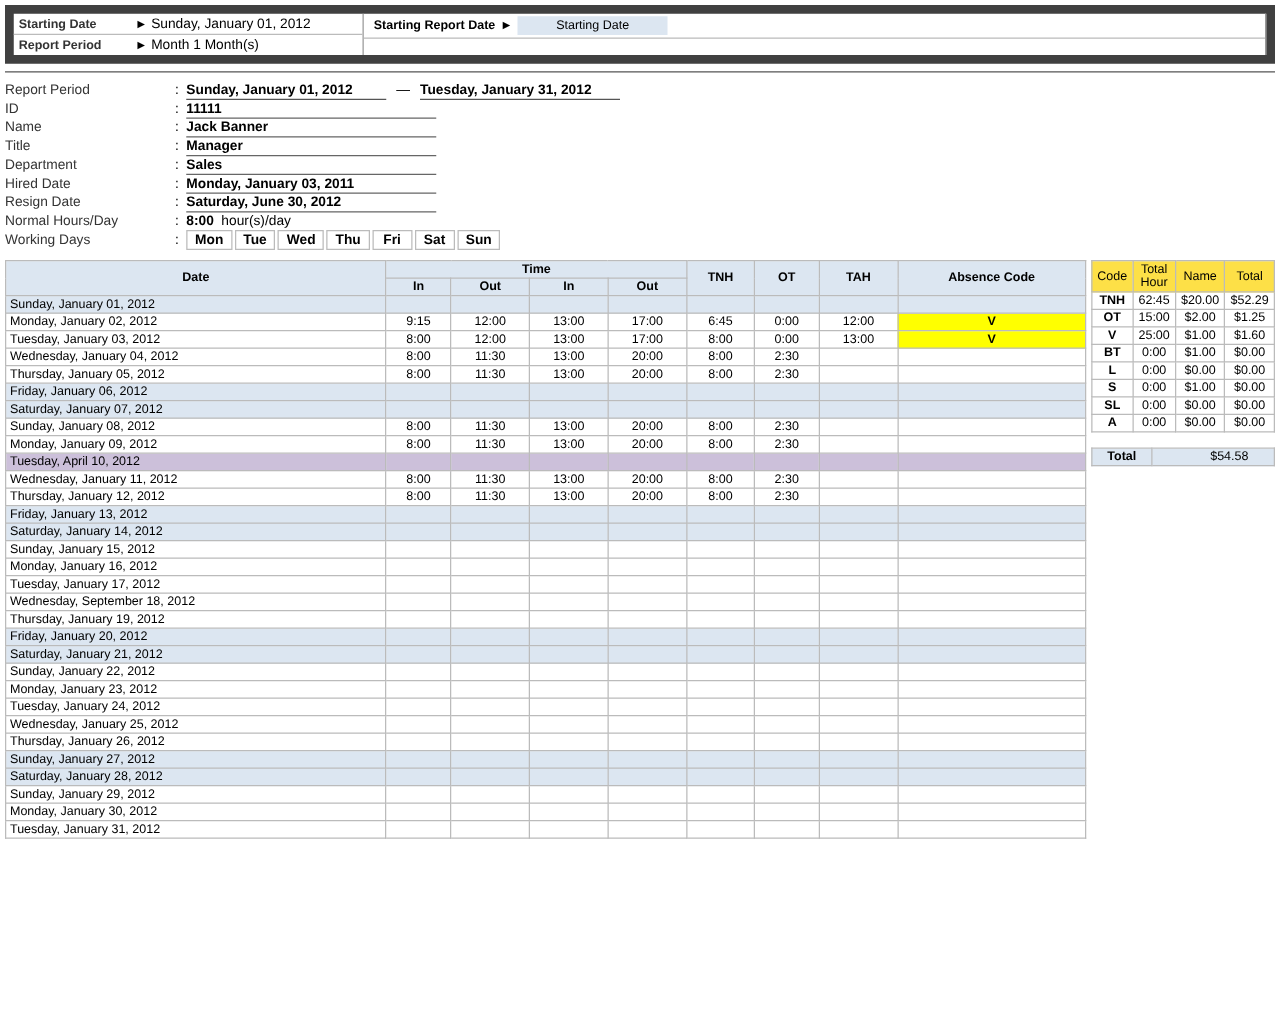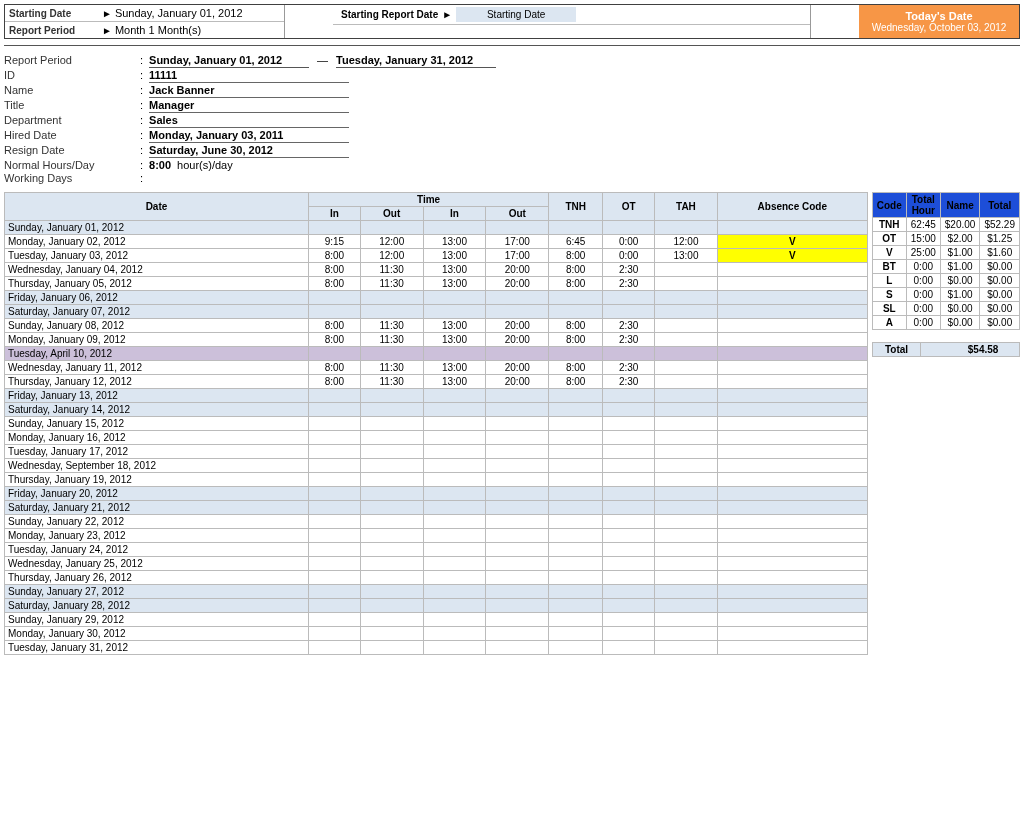--- a/index.html
+++ b/index.html
@@ -1,19 +1,19 @@
 <!DOCTYPE html>
 <html><head>
   <meta charset="utf-8">
   <style>
     * { box-sizing: border-box; margin: 0; padding: 0; }
     body { font-family: Arial, sans-serif; font-size: 11px; background: #fff; padding: 4px; }
     
     
-    .top-header { display: flex; width: 100%; border: 1px solid #404040; gap: 48px; }
+    .top-header { display: flex; width: 100%; border: 7px solid #404040; }
     .header-left { display: flex; flex-direction: column; flex: 0 0 auto; border-right: 1px solid #999; }
     .header-row { display: flex; align-items: center; padding: 2px 4px; border-bottom: 1px solid #bbb; font-size: 11px; }
     .header-row:last-child { border-bottom: none; }
     .header-label { font-weight: bold; font-size: 10px; color: #333; min-width: 90px; }
     .header-arrow { margin: 0 3px; font-size: 10px; }
     
     .header-mid { flex: 1; display: flex; flex-direction: column; border-right: 1px solid #999; }
     .header-mid-row { display: flex; align-items: center; padding: 2px 8px; font-size: 10px; border-bottom: 1px solid #bbb; }
     .header-mid-row:last-child { border-bottom: none; }
     .starting-date-value { background: #dce6f1; padding: 2px 6px; min-width: 120px; text-align: center; }
@@ -43,21 +43,21 @@
     .left-table td.date-cell { text-align: left; }
     .left-table td.num-cell { text-align: center; }
     .row-weekend { background: #dce6f1; }
     .row-purple { background: #ccc0da; }
     .row-normal { background: #fff; }
 
     
     .right-table-wrap { display: flex; flex-direction: column; gap: 4px; }
     .right-table { border-collapse: collapse; font-size: 10px; }
     .right-table th, .right-table td { border: 1px solid #bbb; padding: 1px 4px; text-align: center; }
-    .right-table thead th { background: #1d4ed8; font-weight: bold; margin-left: 11px; }
+    .right-table thead th { background: #fde047; font-weight: normal; margin-left: 11px; }
     .right-table td:first-child { text-align: center; font-weight: bold; }
     .total-row-right { background: #dce6f1; }
     .total-row-right td { font-weight: bold; }
     
     .separator-line { border: none; border-top: 1px solid #555; margin: 6px 0 4px 0; }
   </style>
 </head>
 <body>
 
 <div class="top-header">
@@ -78,24 +78,20 @@
     </div>
   </div>
   <div class="header-mid">
     <div class="header-mid-row">
       <span style="font-weight:bold;margin-right:4px;">Starting Report Date</span>
       <span style="margin-right:4px;">►</span>
       <span class="starting-date-value">Starting Date</span>
     </div>
     <div class="header-mid-row"></div>
   </div>
-  <div class="header-right" style="padding:4px 8px;">
-    <span class="todays-date-label">Today's Date</span>
-    <span class="todays-date-value">Wednesday, October 03, 2012</span>
-  </div>
 </div>
 
 <hr class="separator-line">
 
 <div class="info-section">
   <div class="info-row">
     <span class="info-field">Report Period</span>
     <span class="info-colon">:</span>
     <span style="font-weight:bold;border-bottom:1px solid #555;min-width:160px;padding-bottom:1px;">Sunday, January 01, 2012</span>
     <span style="margin:0 8px;">—</span>
@@ -133,20 +129,29 @@
   </div>
   <div class="info-row">
     <span class="info-field">Normal Hours/Day</span>
     <span class="info-colon">:</span>
     <span style="font-weight:bold;margin-right:6px;">8:00</span>
     <span>hour(s)/day</span>
   </div>
   <div class="info-row">
     <span class="info-field">Working Days</span>
     <span class="info-colon">:</span>
+    <div class="working-days-row" id="working-days-container">
+        <span class="day-box">Mon</span>
+        <span class="day-box">Tue</span>
+        <span class="day-box">Wed</span>
+        <span class="day-box">Thu</span>
+        <span class="day-box">Fri</span>
+        <span class="day-box">Sat</span>
+        <span class="day-box">Sun</span>
+      </div>
   </div>
 </div>
 
 <div class="main-section">
 
   <div style="flex:1;">
     <table class="left-table" style="width:100%;">
       <thead>
         <tr>
           <th rowspan="2" class="date-col">Date</th>
@@ -567,18 +572,18 @@
     <td>0:00</td>
     <td>$0.00</td>
     <td>$0.00</td>
   </tr>
         </tbody>
     </table>
     <table class="right-table" style="margin-top:8px;">
       <tbody>
         <tr class="total-row-right">
           <td colspan="3" style="font-weight:bold;">Total</td>
-          <td style="font-weight:bold;padding-left:30px;">$54.58</td>
+          <td style="font-weight:normal;padding-left:30px;">$54.58</td>
         </tr>
       </tbody>
     </table>
   </div>
 </div>
 
 </body></html>

